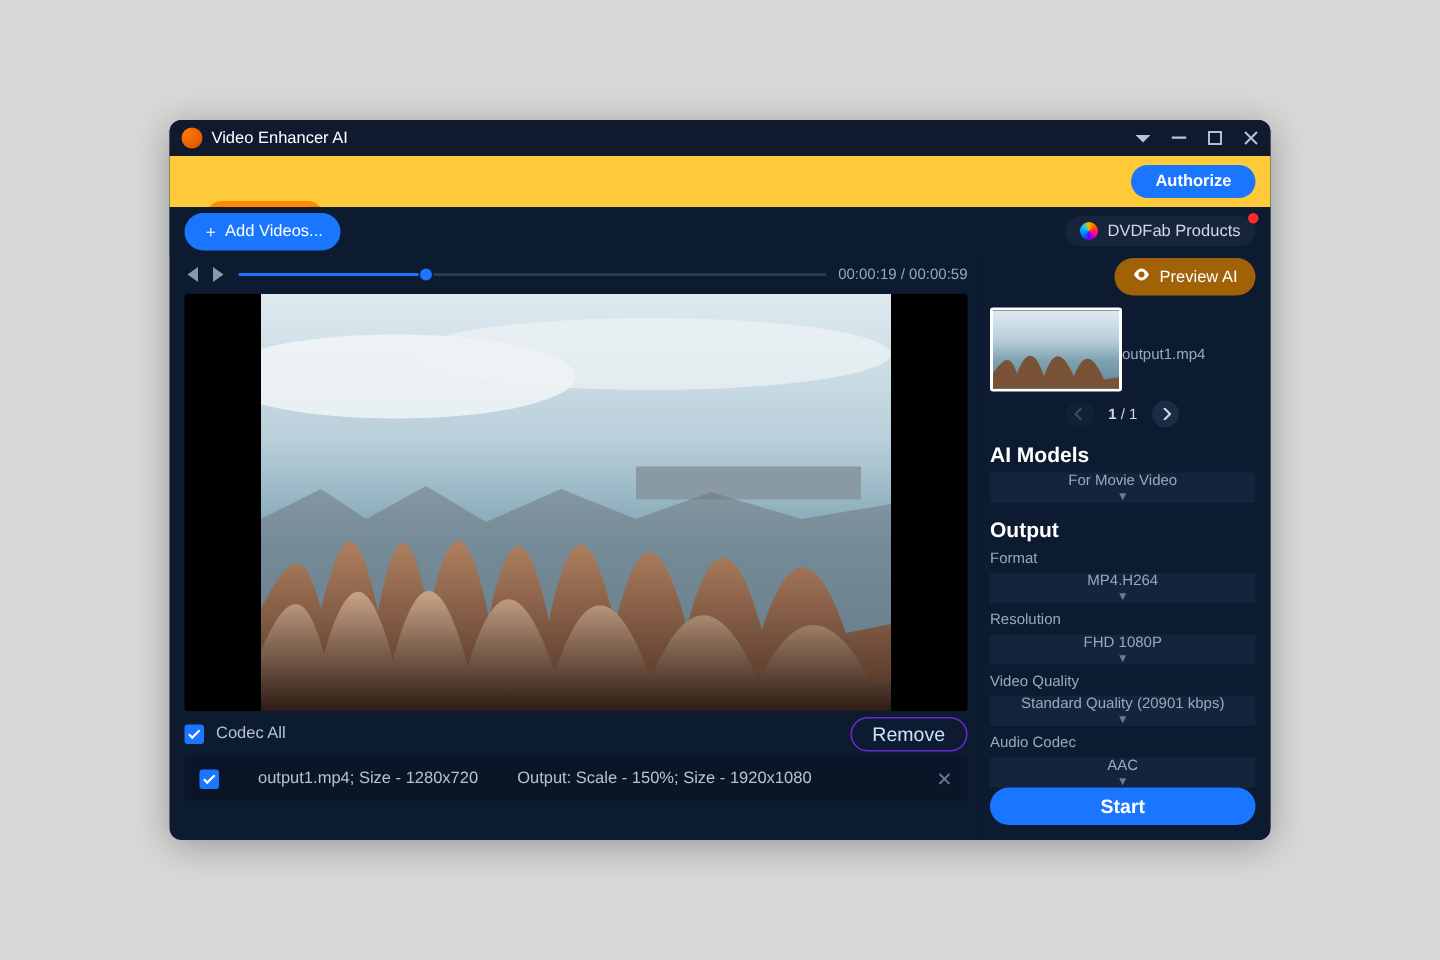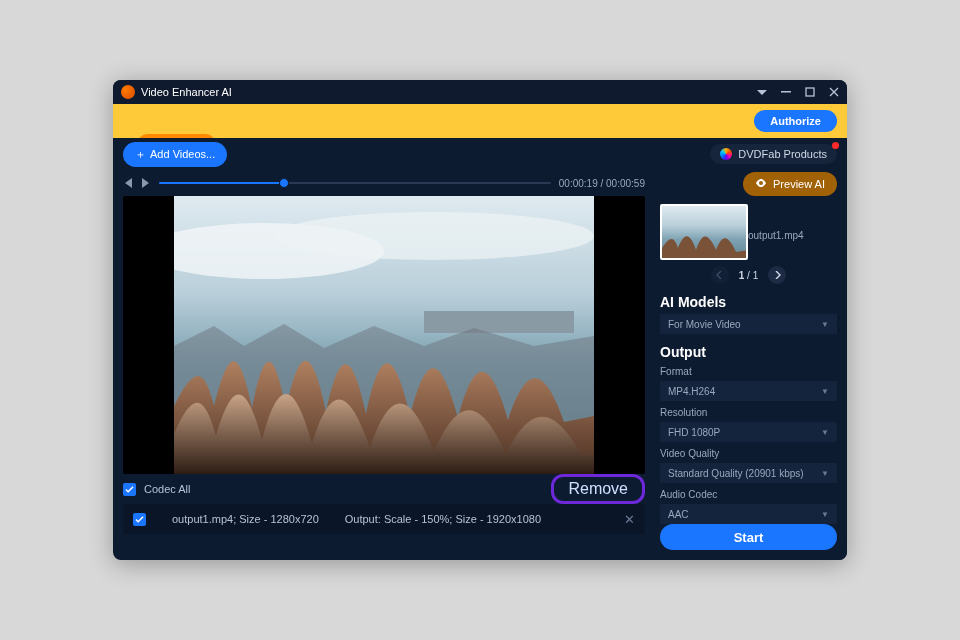--- a/index.html
+++ b/index.html
@@ -29,37 +29,37 @@
 .seek { flex: 1; height: 4px; position: relative; }
 .seek-track { position: absolute; inset: 0; top: 1px; height: 2px; background: #2a3a52; border-radius: 2px; }
 .seek-fill { position: absolute; left: 0; top: 1px; height: 2px; background: #1a75ff; border-radius: 2px; }
 .seek-thumb { position: absolute; top: -3px; width: 10px; height: 10px; background: #1a75ff; border-radius: 50%; transform: translateX(-50%); border: 1px solid #0d1b30; }
 .timecode { font-size: 10px; color: #9aa8bd; }
 .preview-wrap { background: #000; height: 278px; display: flex; align-items: center; justify-content: center; overflow: hidden; margin-right: 10px; border-radius: 2px; }
 .preview-img { width: 420px; height: 278px; }
 .selectrow { height: 30px; display: flex; align-items: center; gap: 8px; padding-right: 10px; font-size: 11px; color: #b6c2d4; }
 .chk { width: 13px; height: 13px; background: #1a75ff; border-radius: 2px; display: inline-flex; align-items: center; justify-content: center; cursor: pointer; }
 .chk svg { width: 9px; height: 9px; }
-.btn-remove { margin-left: auto; background: transparent; border: 3px solid #6d28d9; color: #cfe0ff; border-radius: 12px; padding: 3px 14px; font-size: 16px; cursor: pointer; }
+.btn-remove { margin-left: auto; background: transparent; border: 1px solid #6d28d9; color: #cfe0ff; border-radius: 12px; padding: 3px 14px; font-size: 13px; cursor: pointer; }
 .filerow { background: #0a1628; height: 30px; display: flex; align-items: center; gap: 26px; padding: 0 10px; font-size: 11px; color: #b6c2d4; margin-right: 10px; border-radius: 2px; }
 .filerow .outtxt { flex: 1; }
 .filerow .x { color: #6b7a92; cursor: pointer; font-size: 13px; }
 .right { width: 192px; background: #0d1b30; padding: 0 10px 10px 5px; display: flex; flex-direction: column; }
 .previewai { background: #a16207; border: none; border-radius: 14px; padding: 5px 12px; font-size: 11px; color: #fff; display: flex; align-items: center; gap: 6px; cursor: pointer; align-self: flex-end; margin-top: 2px; }
 .thumbwrap { margin-top: 8px; display: flex; flex-direction: row; align-items: center; }
 .thumb { width: 88px; height: 56px; border: 2px solid #fff; border-radius: 2px; overflow: hidden; }
 .thumb-name { font-size: 10px; color: #9aa8bd; margin-top: 6px; }
 .pager { margin-top: 6px; display: flex; align-items: center; justify-content: center; gap: 10px; }
 .arrow-c { width: 18px; height: 18px; border-radius: 50%; background: #1d2c44; display: inline-flex; align-items: center; justify-content: center; cursor: pointer; }
 .arrow-c.off { opacity: .35; cursor: default; }
 .arrow-c svg { width: 8px; height: 8px; }
 .pager-txt { font-size: 10px; color: #cfd8e6; }
 .sec-title { font-size: 14px; font-weight: 700; color: #fff; margin-top: 10px; }
 .sublabel { font-size: 10px; color: #9aa8bd; margin-top: 6px; }
-.dd { margin-top: 4px; height: 22px; background: #14243c; border: none; color: #9aa8bd; font-size: 10px; display: flex; align-items: center; padding: 0 8px; cursor: pointer; justify-content: space-between; border-radius: 1px; }
+.dd { margin-top: 4px; height: 22px; background: #14243c; border: none; color: #9aa8bd; font-size: 10px; display: flex; align-items: center; padding: 0 8px; cursor: pointer; justify-content: space-between; border-radius: 1px; flex-direction: column; }
 .dd .caret { font-size: 8px; color: #6b7a92; }
 .spacer { flex: 1; }
 .btn-start { background: #1a75ff; color: #fff; border: none; height: 28px; border-radius: 14px; font-size: 13px; font-weight: 700; cursor: pointer; width: 100%; }
 </style>
 </head>
 <body>
 
 <div class="window">
 
   <div class="titlebar">

